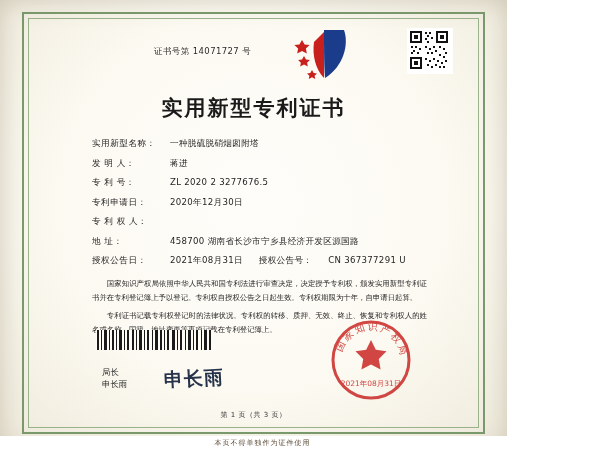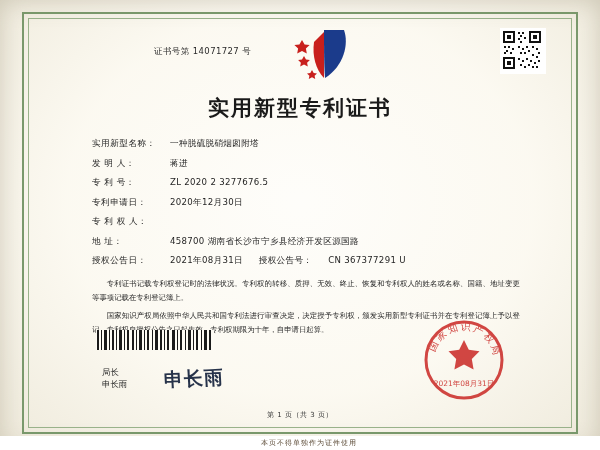--- a/index.html
+++ b/index.html
@@ -8,21 +8,21 @@
     background: #ffffff;
   }
   body {
     width: 600px;
     height: 450px;
     font-family: "DejaVu Sans", "Liberation Sans", sans-serif;
     overflow: hidden;
   }
   #certificate {
     position: relative;
-    width: 600px;
+    width: 507px;
     height: 450px;
     background: #fdfbf4;
     overflow: hidden;
   }
   
   .paper-tone {
     position: absolute;
     inset: 0;
     background:
       radial-gradient(ellipse at 50% 45%, rgba(255,255,255,0.55) 0%, rgba(248,244,232,0.25) 55%, rgba(226,219,198,0.55) 100%);
@@ -327,22 +327,22 @@
       </div>
       <div class="field two">
         <span class="k">授权公告日：</span>
         <span class="v">2021年08月31日</span>
         <span class="v2">授权公告号：</span>
         <span class="v2">CN 367377291 U</span>
       </div>
     </div>
 
     <div class="body-text">
+      <p>国家知识产权局依照中华人民共和国专利法进行审查决定，决定授予专利权，颁发实用新型专利证书并在专利登记簿上予以登记。专利权自授权公告之日起生效。专利权期限为十年，自申请日起算。</p>
       <p>专利证书记载专利权登记时的法律状况。专利权的转移、质押、无效、终止、恢复和专利权人的姓名或名称、国籍、地址变更等事项记载在专利登记簿上。</p>
-      <p>国家知识产权局依照中华人民共和国专利法进行审查决定，决定授予专利权，颁发实用新型专利证书并在专利登记簿上予以登记。专利权自授权公告之日起生效。专利权期限为十年，自申请日起算。</p>
     </div>
 
     <div class="barcode">
       <svg viewBox="0 0 118 20" width="118" height="20" preserveAspectRatio="none">
         <rect width="118" height="20" fill="#fdfbf4"></rect>
         <g fill="#1a1a1a">
           <rect x="1" y="0" width="2" height="20"></rect>
             <rect x="5" y="0" width="1" height="20"></rect>
           <rect x="8" y="0" width="3" height="20"></rect>
             <rect x="13" y="0" width="1" height="20"></rect>

